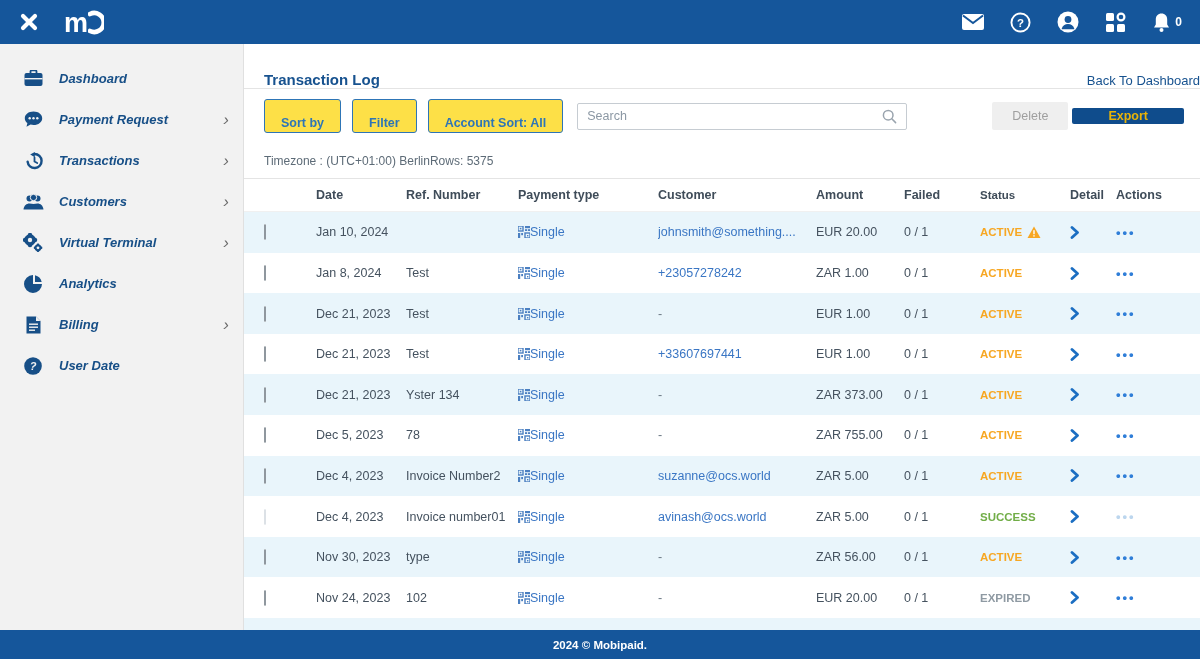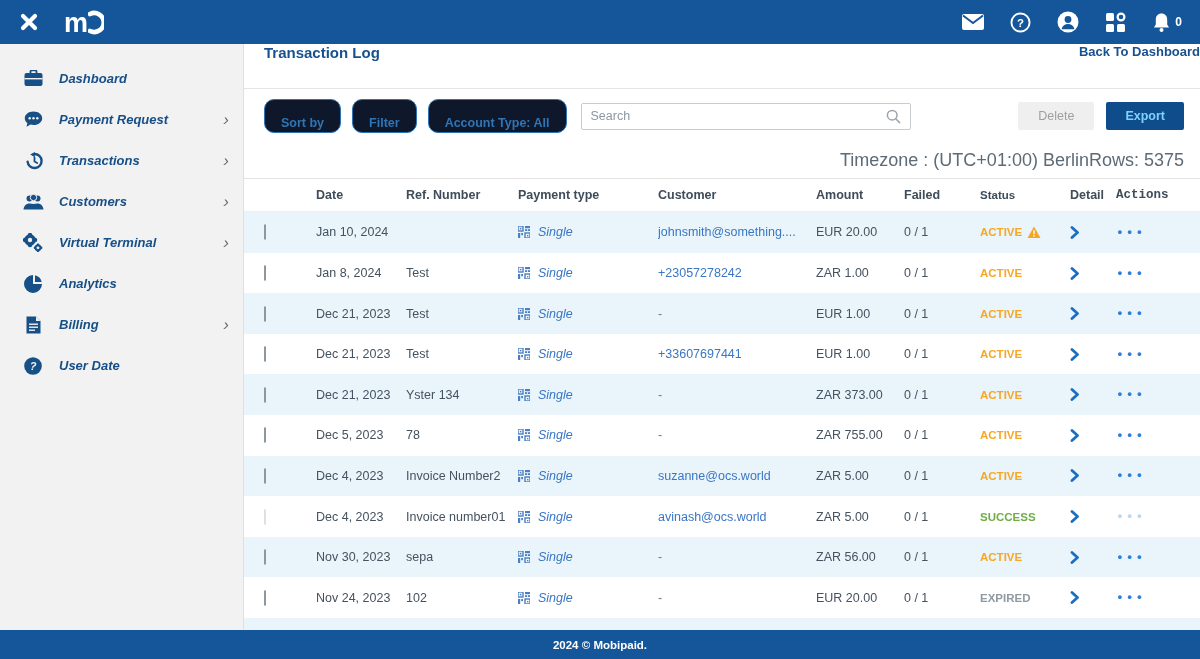--- a/index.html
+++ b/index.html
@@ -18,54 +18,54 @@
   
   .layout { display:flex; height:586px; }
   .sidebar { width:244px; background:#f2f2f2; border-right:1px solid #e0e0e0; padding-top:14px; flex-shrink:0;font-style:italic; }
   .side-item { display:flex; align-items:center; height:41px; padding:0 14px 0 22px; cursor:pointer; }
   .side-item .ic { width:22px; display:flex; justify-content:center; }
   .side-item .lbl { margin-left:15px; color:#174f87; font-weight:bold; font-size:13px; }
   .side-item .chev { margin-left:auto; color:#6a6a6a; font-size:17px; line-height:1; font-weight:normal; }
 
   .main { flex:1; display:flex; flex-direction:column; background:#fff; }
 
-  .page-header { height:45px; display:flex; align-items:flex-start; justify-content:space-between; padding:0 0 0 20px; border-bottom:1px solid #e4e4e4; }
+  .page-header { height:45px; display:flex; align-items:flex-end; justify-content:space-between; padding:0 0 0 20px; border-bottom:1px solid #e4e4e4; }
   .page-title { color:#17528f; font-weight:bold; font-size:15px; }
-  .back-link { color:#17528f; font-weight:bold; font-size:13px; cursor:pointer; white-space:nowrap; }
+  .back-link { color:#17528f; font-weight:normal; font-size:13px; cursor:pointer; white-space:nowrap; }
 
   
   .toolbar { height:55px; display:flex; align-items:center; padding:0 16px 0 20px; }
-  .btn-outline { height:27px; border:1px solid var(--c-accent,#2e75b6); color:var(--c-accent,#2e75b6); background:#0f172a; border-radius:10px; padding:16px 16px; font-weight:bold; font-size:12.5px; margin-right:11px; cursor:pointer; font-family:inherit; }
+  .btn-outline { height:27px; border:1px solid var(--c-accent,#2e75b6); color:var(--c-accent,#2e75b6); background:#fde047; border-radius:3px; padding:16px 16px; font-weight:bold; font-size:12.5px; margin-right:11px; cursor:pointer; font-family:inherit; }
   .search-box { width:330px; height:27px; border:1px solid #c6ccd2; border-radius:2px; display:flex; align-items:center; padding:0 9px; margin-left:3px; background:#fff; }
   .search-box input { flex:1; border:none; outline:none; font-size:12.5px; color:#3f4c59; font-family:inherit; }
   .search-box input::placeholder { color:#8c98a4; }
   .tb-spacer { flex:1; }
-  .btn-delete { height:28px; background:#efefef; color:#9f9f9f; border:none; padding:0 20px; font-size:12.5px; border-radius:2px; margin-right:12px; cursor:pointer; font-family:inherit; }
-  .btn-export { height:28px; background:var(--c-export,#0f4c8c); color:#7dd3fc; border:none; padding:0 19px; font-size:12.5px; font-weight:bold; border-radius:2px; cursor:pointer; font-family:inherit; }
+  .btn-delete { height:28px; background:#efefef; color:#9f9f9f; border:none; padding:0 20px; font-size:12.5px; border-radius:2px; margin-right:4px; cursor:pointer; font-family:inherit; }
+  .btn-export { height:16px; background:var(--c-export,#0f4c8c); color:#eab308; border:none; padding:0 36px; font-size:12.5px; font-weight:bold; border-radius:2px; cursor:pointer; font-family:inherit; }
 
   
-  .meta-row { height:36px; display:flex; align-items:center; justify-content:flex-end; padding:0 16px 0 20px; border-bottom:1px solid #e4e4e4; color:#5d6b77; font-size:18px; }
+  .meta-row { height:36px; display:flex; align-items:center; justify-content:flex-start; padding:0 16px 0 20px; border-bottom:1px solid #e4e4e4; color:#5d6b77; font-size:12px; }
 
   
   .thead { display:flex; align-items:center; height:33px; padding-left:20px; font-weight:bold; font-size:12.5px; color:#3f4c59; border-bottom:1px solid #f0f0f0; }
   .trow { display:flex; align-items:center; height:40.6px; padding-left:20px; font-size:12.5px; color:#45525f; }
   .trow.alt { background:var(--c-rowalt,#e9f5fb); }
   .c-check { width:42px; }
   .c-date { width:100px;padding-left:10px; }
   .c-ref { width:112px; }
   .c-ptype { width:140px; display:flex; align-items:center; }
   .c-cust { width:158px; overflow:hidden; white-space:nowrap; }
   .c-amt { width:88px; }
   .c-fail { width:76px; }
   .c-status { width:82px; display:flex; align-items:center; font-weight:bold; font-size:11.5px; }
   .c-detail { width:48px; display:flex; justify-content:flex-start; padding-left:8px; }
-  .c-actions { width:90px; padding-left:6px;font-family:Liberation Mono, monospace; }
+  .c-actions { width:90px; padding-left:6px; }
   .checkbox { width:15px; height:15px; border:1.5px solid #8f979e; border-radius:2px; background:#fff; cursor:pointer; }
   .muted .checkbox { border-color:#dce1e6; }
-  .ptype-label { color:#3a76c4; margin-left:8px; cursor:pointer;font-style:italic; }
+  .ptype-label { color:#3a76c4; margin-left:0; cursor:pointer; }
   .cust-link { color:#3a76c4; cursor:pointer; text-decoration:none; }
   .cust-link.plain { color:#6b7884; cursor:default; }
   .warn { margin-left:5px; display:inline-flex; }
   .dots { color:#2f7ed8; font-size:13px; font-weight:bold; letter-spacing:2px; cursor:pointer; }
   .muted .dots { color:#bcd6ee; }
   .detail-chev { cursor:pointer; display:inline-flex; }
   .row-partial { height:12px; background:var(--c-rowalt,#e9f5fb); }
 
   
   .footer { position:absolute; left:0; bottom:0; width:1200px; height:29px; background:var(--c-topbar,#15569b); color:#fff; display:flex; align-items:center; justify-content:center; font-size:11.5px; font-weight:bold; }
@@ -236,21 +236,21 @@
 
   <div class="main">
     <div class="page-header">
       <span class="page-title">Transaction Log</span>
       <span class="back-link">Back To Dashboard</span>
     </div>
 
     <div class="toolbar">
       <button class="btn-outline">Sort by</button>
       <button class="btn-outline">Filter</button>
-      <button class="btn-outline">Account Type: All</button>
+      <button class="btn-outline">Account Sort: All</button>
       <div class="search-box">
         <input type="text" placeholder="Search" style="">
         <span style="display:inline-flex">
           <svg width="15" height="15" viewBox="0 0 15 15">
               <circle cx="6.2" cy="6.2" r="4.8" stroke="#9aa4ae" stroke-width="1.5" fill="none"></circle>
               <path d="M9.8 9.8 L13.6 13.6" stroke="#9aa4ae" stroke-width="1.5" stroke-linecap="round"></path>
             </svg>
         </span>
       </div>
       <div class="tb-spacer"></div>
@@ -567,21 +567,21 @@
         <svg width="10" height="13" viewBox="0 0 10 13">
                 <path d="M2 1.5 L7.5 6.5 L2 11.5" stroke="#1b6ec2" stroke-width="2.8" fill="none" stroke-linecap="round" stroke-linejoin="round"></path>
               </svg>
       </span>
     </span>
     <span class="c-actions"><span class="dots">•••</span></span>
   </div>
         <div class="trow alt">
     <span class="c-check"><span class="checkbox"></span></span>
     <span class="c-date">Nov 30, 2023</span>
-    <span class="c-ref">sepa</span>
+    <span class="c-ref">type</span>
     <span class="c-ptype">
       <span style="display:inline-flex">
         <svg width="12" height="12" viewBox="0 0 12 12" fill="#4a7fc1">
                 <rect x="0" y="0" width="5" height="5" fill="none" stroke="#4a7fc1" stroke-width="1.4"></rect>
                 <rect x="1.8" y="1.8" width="1.6" height="1.6"></rect>
                 <rect x="7" y="0" width="5" height="2.2"></rect>
                 <rect x="7" y="3.2" width="2.2" height="1.8"></rect>
                 <rect x="10" y="3.2" width="2" height="1.8"></rect>
                 <rect x="0" y="7" width="2.2" height="5"></rect>
                 <rect x="3.2" y="7" width="1.8" height="2.2"></rect>

